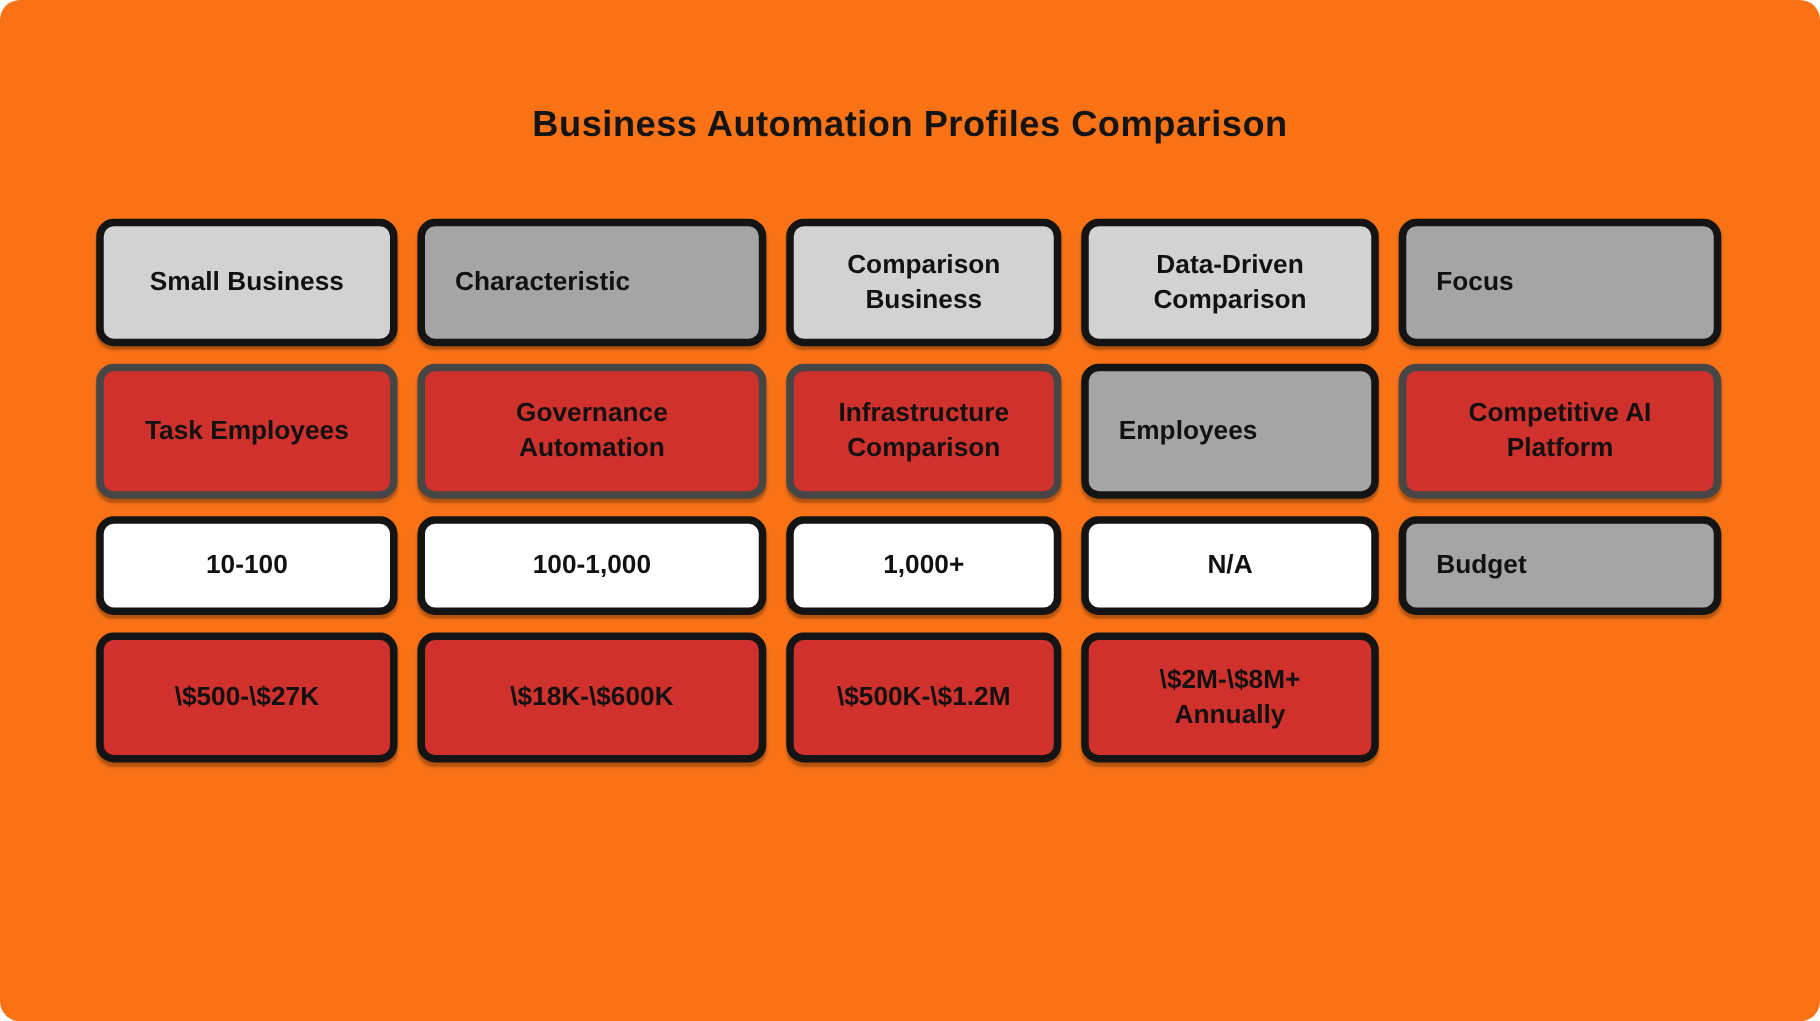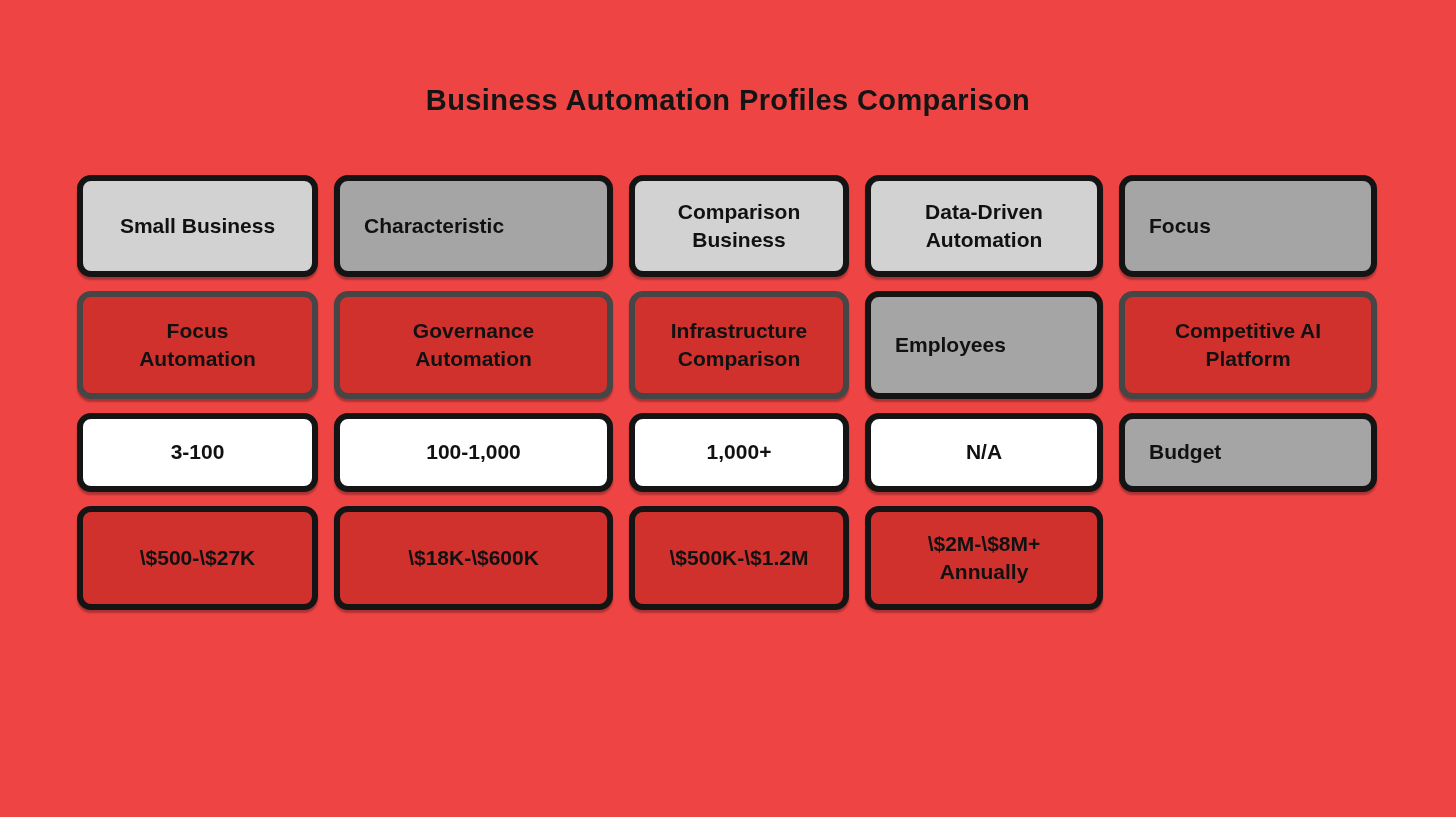--- a/index.html
+++ b/index.html
@@ -1,24 +1,25 @@
 <!DOCTYPE html>
 <html><head>
 <meta charset="utf-8">
 <style>
   * { margin: 0; padding: 0; box-sizing: border-box; }
   html, body { background: #ffffff; }
   .canvas {
     position: relative;
     width: 1456px;
     height: 817px;
-    background: #ef4444;
+    background: #f97316;
     overflow: hidden;
     font-family: "Liberation Sans", "DejaVu Sans", sans-serif;
     color: #111111;
+    border-radius: 16px;
   }
   .title {
     position: absolute;
     top: 84px;
     left: 0;
     width: 100%;
     text-align: center;
     font-size: 29px;
     font-weight: 700;
     letter-spacing: 0.4px;
@@ -64,30 +65,30 @@
 
 <div class="canvas">
 
   <div class="title">Business Automation Profiles Comparison</div>
 
   <div class="grid">
 
     <div class="cell header">Small Business</div>
     <div class="cell header rowlabel">Characteristic</div>
     <div class="cell header">Comparison Business</div>
-    <div class="cell header">Data-Driven Automation</div>
+    <div class="cell header">Data-Driven Comparison</div>
 
     <div class="cell rowlabel">Focus</div>
-    <div class="cell red gray-border">Focus Automation</div>
+    <div class="cell red gray-border">Task Employees</div>
     <div class="cell red gray-border">Governance Automation</div>
     <div class="cell red gray-border">Infrastructure Comparison</div>
     <div class="cell rowlabel">Employees</div>
 
     <div class="cell red gray-border">Competitive AI Platform</div>
-    <div class="cell plain">3-100</div>
+    <div class="cell plain">10-100</div>
     <div class="cell plain">100-1,000</div>
     <div class="cell plain">1,000+</div>
     <div class="cell plain">N/A</div>
 
     <div class="cell rowlabel">Budget</div>
     <div class="cell red">\$500-\$27K</div>
     <div class="cell red">\$18K-\$600K</div>
     <div class="cell red">\$500K-\$1.2M</div>
     <div class="cell red">\$2M-\$8M+ Annually</div>
 

